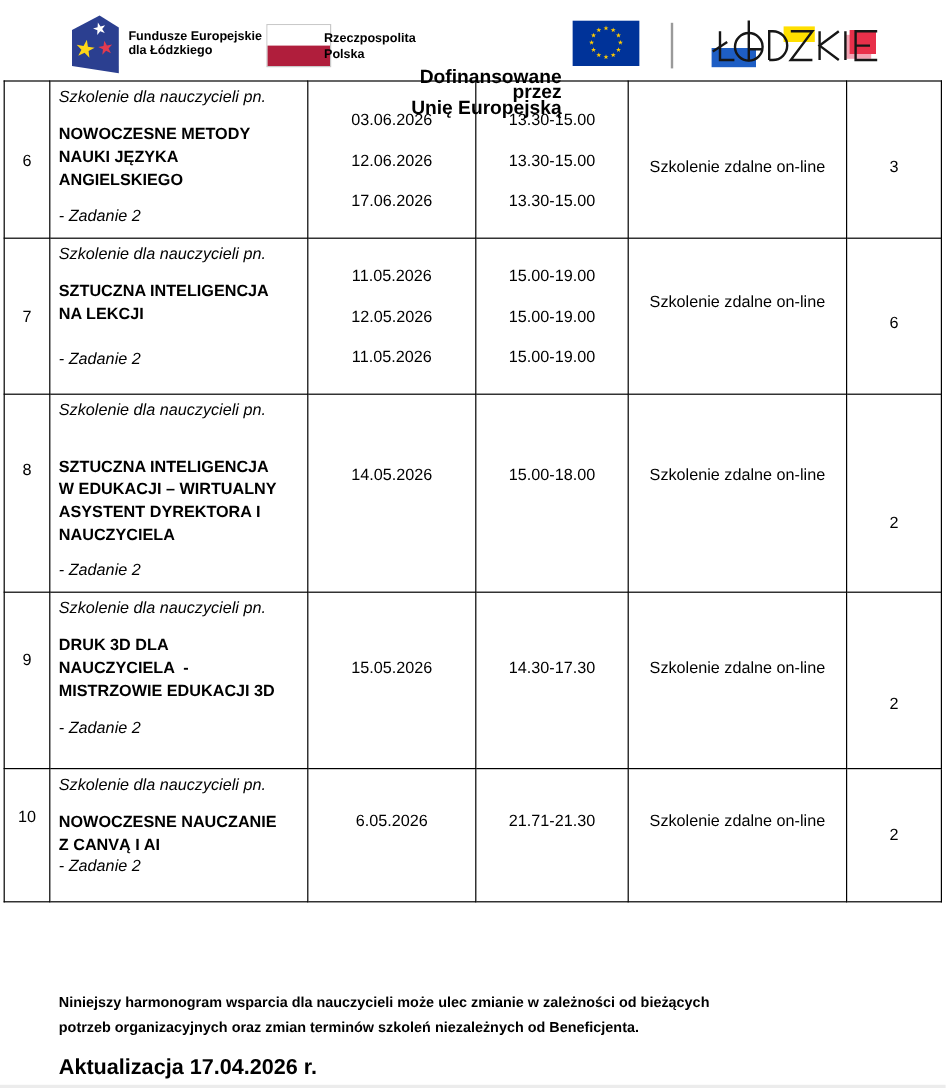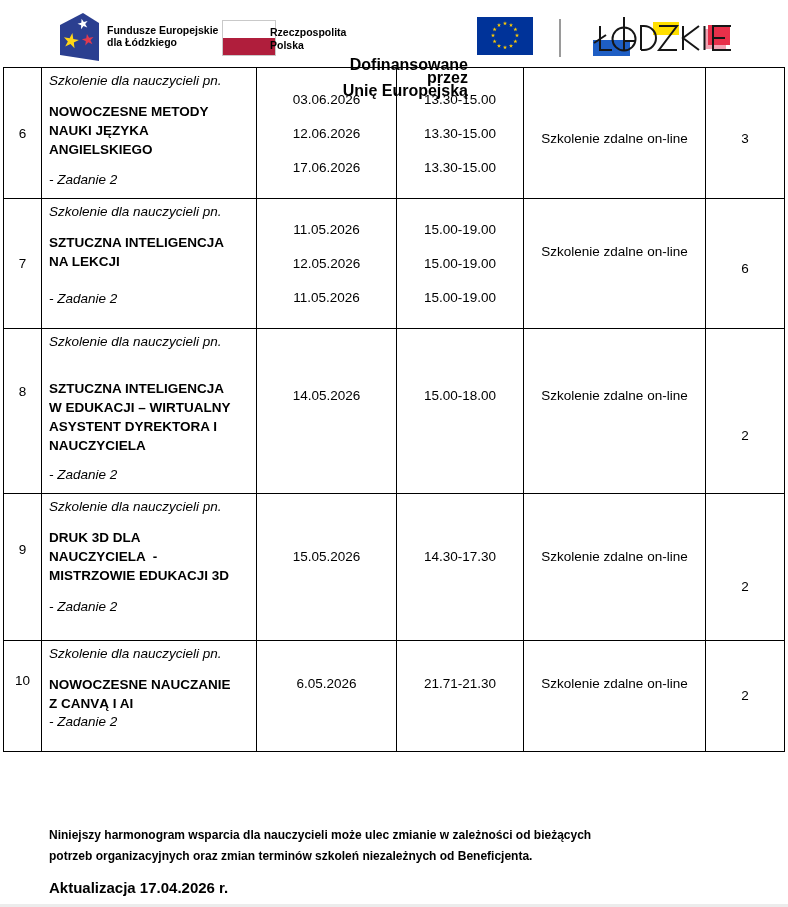--- a/index.html
+++ b/index.html
@@ -55,21 +55,21 @@
   .r4 .c-count span{top:-1px;}
   .r2 .c-num span{top:-20px;}
   .r3 .c-num span{top:-18px;}
   .r4 .c-num span{top:-16px;}
   .r2 .stack{top:-16px;}
   .r3 .stack{top:-11px;}
   .r4 .stack{top:-13px;justify-content:center;}
 
   
   .note{position:absolute;left:49px;top:825px;width:700px;font-weight:bold;font-size:12px;line-height:21px;white-space:pre-line;}
-  .update{position:absolute;left:49px;top:879px;font-weight:bold;font-size:15px;}
+  .update{position:absolute;left:49px;top:879px;font-weight:bold;font-size:18px;}
   .page-bottom-edge{position:absolute;left:0;top:904px;width:788px;height:3px;background:#ececec;}
 </style>
 </head>
 <body>
 
 <div class="hdr">
 
   <svg class="fe-flag" width="42" height="52" viewBox="0 0 42 52">
     <defs>
       <path id="st" d="M0,-10 L2.35,-3.1 L9.5,-3.1 L3.8,1.2 L5.9,8.1 L0,3.8 L-5.9,8.1 L-3.8,1.2 L-9.5,-3.1 L-2.35,-3.1 Z"></path>

